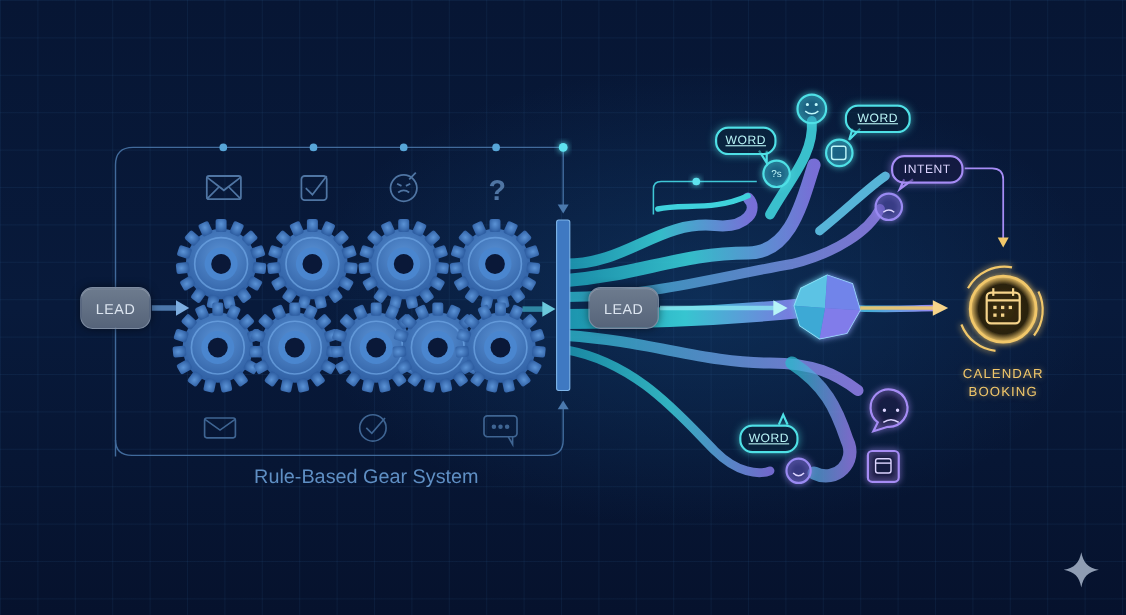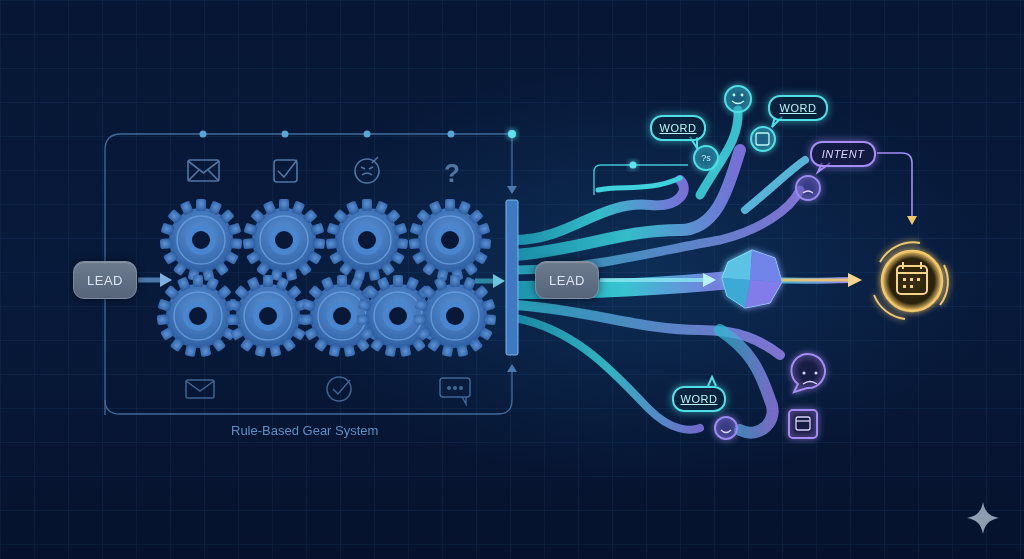--- a/index.html
+++ b/index.html
@@ -11,25 +11,25 @@
   .grid{position:absolute;inset:0;
     background-image:
       linear-gradient(rgba(60,120,180,0.10) 1px, transparent 1px),
       linear-gradient(90deg, rgba(60,120,180,0.10) 1px, transparent 1px);
     background-size:34px 34px;}
   svg.scene{position:absolute;left:0;top:0;}
   .box{position:absolute;border-radius:11px;display:flex;align-items:center;justify-content:center;
     color:#dbe4ef;font-size:13px;letter-spacing:0.5px;
     background:linear-gradient(180deg,#6d7b8e,#56647a);box-shadow:0 0 8px rgba(0,0,0,0.5),inset 0 1px 0 rgba(255,255,255,0.2);
     border:1px solid #7d8ba0;}
-  .caption{position:absolute;color:#5f8fc4;font-size:13px;}
+  .caption{position:absolute;color:#5f8fc4;font-size:18px;}
   .bubble{position:absolute;border-radius:12px;display:flex;align-items:center;justify-content:center;
     font-size:11px;letter-spacing:0.5px;}
   .b-cyan{border:2px solid #4fe0e6;color:#b9f4f6;box-shadow:0 0 8px rgba(79,224,230,0.6);background:rgba(10,40,60,0.5);text-decoration:underline;}
-  .b-violet{border:2px solid #a68cf5;color:#dcd4ff;box-shadow:0 0 8px rgba(166,140,245,0.6);background:rgba(30,25,70,0.5);font-style:italic;}
+  .b-violet{border:2px solid #a68cf5;color:#dcd4ff;box-shadow:0 0 8px rgba(166,140,245,0.6);background:rgba(30,25,70,0.5);}
   .booking{position:absolute;color:#f1c76a;font-size:12px;letter-spacing:1px;text-align:center;line-height:16px;text-shadow:0 0 6px rgba(241,199,106,0.6);}
 </style>
 </head>
 <body>
 
 <div class="stage">
   <div class="grid"></div>
 
   <svg class="scene" width="1024" height="559" viewBox="0 0 1024 559">
     <defs>
@@ -257,13 +257,17 @@
   <div class="box" style="left:73px;top:261px;width:62px;height:36px;">LEAD</div>
   <div class="box" style="left:535px;top:261px;width:62px;height:36px;">LEAD</div>
 
   <div class="bubble b-cyan" style="left:650px;top:115px;width:52px;height:22px;">WORD</div>
   <div class="bubble b-cyan" style="left:768px;top:95px;width:56px;height:22px;">WORD</div>
   <div class="bubble b-violet" style="left:810px;top:141px;width:62px;height:22px;">INTENT</div>
   <div class="bubble b-cyan" style="left:672px;top:386px;width:50px;height:22px;">WORD</div>
 
   <div class="caption" style="left:231px;top:423px;">Rule-Based Gear System</div>
 
+  <div class="booking" style="left:862px;top:332px;width:100px;">
+    <div>CALENDAR</div>
+    <div>BOOKING</div>
+  </div>
 </div>
 
 </body></html>

